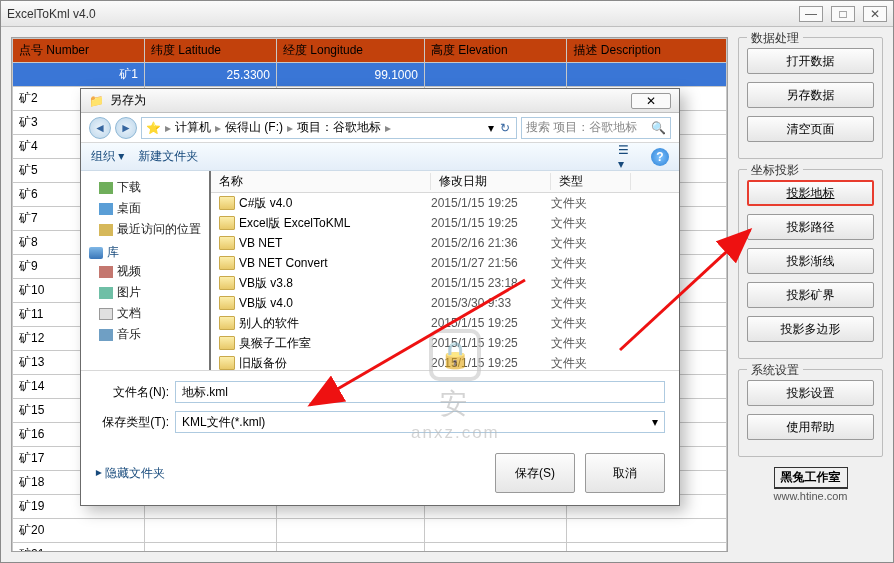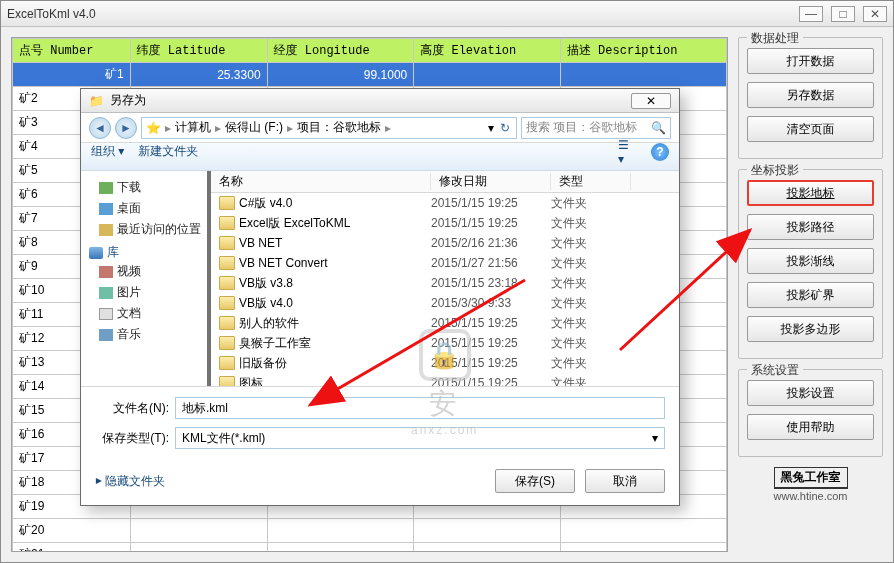--- a/index.html
+++ b/index.html
@@ -11,21 +11,21 @@
 .titlebar .title { flex: 1; color: #333; }
 .winbtns { display: flex; gap: 8px; }
 .winbtn { width: 24px; height: 16px; border: 1px solid #9a9a9a; background: #fafafa; display: flex; align-items: center; justify-content: center; color: #555; }
 .content { display: flex; height: calc(100% - 26px); }
 
 
 .tablewrap { flex: 1; padding: 10px; }
 .grid { border: 1px solid #a0a0a0; background: #fff; height: 100%; overflow: hidden; }
 .grid table { border-collapse: collapse; width: 100%; }
 .grid th, .grid td { border: 1px solid #c8c8c8; padding: 3px 6px; text-align: left; height: 20px; white-space: nowrap; }
-.grid th { background: #bef264; font-weight: normal; font-family: Liberation Mono, monospace; }
+.grid th { background: #c2410c; font-weight: normal; }
 .grid tr.sel td { background: #3a76d6; color: #fff; text-align: right; }
 
 
 .rpanel { width: 155px; padding: 10px 10px 0 0; }
 .group { border: 1px solid #bdbdbd; border-radius: 2px; margin-bottom: 10px; padding: 10px 8px 8px; position: relative; background: #f0f0f0; }
 .group .glabel { position: absolute; top: -8px; left: 8px; background: #f0f0f0; padding: 0 4px; color: #333; }
 .gbtn { display: block; width: 100%; height: 26px; margin-bottom: 8px; background: linear-gradient(#fdfdfd,#e6e6e6); border: 1px solid #9a9a9a; border-radius: 2px; cursor: pointer; }
 .gbtn.hl { border: 2px solid #e83c2e; text-decoration: underline; }
 .studio { text-align: center; margin-top: 8px; }
 .studio .boxed { border: 1px solid #333; border-bottom: 2px solid #333; padding: 1px 6px; font-weight: bold; display: inline-block; }
@@ -37,27 +37,27 @@
 .dlg-titlebar .dtitle { flex: 1; display: flex; align-items: center; gap: 6px; }
 .dlg-close { width: 40px; height: 16px; border: 1px solid #9a9a9a; border-radius: 2px; background: #fafafa; text-align: center; line-height: 14px; font-family: Arial; }
 .dlg-nav { height: 30px; display: flex; align-items: center; gap: 4px; padding: 4px 8px; border-bottom: 1px solid #d8d8d8; }
 .navbtn { width: 22px; height: 22px; border-radius: 50%; background: radial-gradient(#eaf3fb,#bcd6ea); border: 1px solid #8fb8d6; display: flex; align-items: center; justify-content: center; color: #3666a0; }
 .breadcrumb { flex: 1; height: 22px; border: 1px solid #aecae0; background: #fff; display: flex; align-items: center; padding: 0 4px; gap: 4px; overflow: hidden; }
 .bc-seg { display: flex; align-items: center; gap: 3px; }
 .bc-sep { color: #888; }
 .bc-refresh { color: #3666a0; padding: 0 2px; }
 .searchbox { width: 150px; height: 22px; border: 1px solid #aecae0; background: #fff; display: flex; align-items: center; padding: 0 4px; color: #888; }
 .searchbox .sicon { margin-left: auto; color: #4b7fb2; }
-.dlg-toolbar { height: 28px; background: linear-gradient(#f6fbff,#e4eef8); border-bottom: 1px solid #cddbe8; display: flex; padding: 0 10px; gap: 14px; color: #174a7c; }
+.dlg-toolbar { height: 28px; background: linear-gradient(#f6fbff,#e4eef8); border-bottom: 1px solid #cddbe8; display: flex; align-items: center; padding: 0 10px; gap: 14px; color: #174a7c; }
 .dlg-toolbar .spacer { flex: 1; }
 .tb-icon { width: 20px; height: 18px; display: flex; align-items: center; justify-content: center; border: 1px solid transparent; }
 .tb-help { width: 18px; height: 18px; border-radius: 50%; background: radial-gradient(#7fc3ff,#2a7fd4); color: #fff; text-align: center; line-height: 18px; font-weight: bold; }
 
 .dlg-body { flex: 1; display: flex; min-height: 0; }
-.tree { width: 130px; border-right: 4px solid #737373; padding: 6px 4px; overflow: hidden; }
+.tree { width: 130px; border-right: 2px solid #737373; padding: 6px 4px; overflow: hidden; }
 .tree .titem { display: flex; align-items: center; gap: 4px; padding: 2px 0 2px 14px; color: #222; }
 .tree .ticat { padding-left: 4px; color: #174a7c; display: flex; align-items: center; gap: 4px; margin-top: 4px; }
 .ticon { width: 14px; height: 12px; display: inline-block; }
 .ic-dl { background: #6fae5b; }
 .ic-desktop { background: #5a9ed6; }
 .ic-recent { background: #d6b85a; }
 .ic-lib { background: linear-gradient(#7fb7e6,#3a76b8); border-radius: 2px; }
 .ic-video { background: #a077c4; }
 .ic-video2 { background: #c4776f; }
 .ic-img { background: #6fbfa6; }
@@ -79,27 +79,27 @@
 
 .dlg-fields { padding: 10px 14px 6px; border-top: 1px solid #d8d8d8; }
 .fieldrow { display: flex; align-items: center; margin-bottom: 8px; }
 .fieldrow label { width: 80px; text-align: right; padding-right: 6px; }
 .fieldrow .finput { flex: 1; height: 22px; border: 1px solid #aecae0; background: #fff; padding: 0 6px; display: flex; align-items: center; }
 .fieldrow .fselect { flex: 1; height: 22px; border: 1px solid #aecae0; background: #fff; padding: 0 6px; display: flex; align-items: center; justify-content: space-between; }
 .dlg-bottom { display: flex; align-items: center; padding: 6px 14px 12px; gap: 10px; }
 .dlg-bottom .hide { display: flex; align-items: center; gap: 4px; color: #174a7c; }
 .dlg-bottom .hide .chev { display: inline-block; transform: rotate(-90deg); }
 .dlg-bottom .spacer { flex: 1; }
-.dbtn { width: 80px; height: 24px; background: linear-gradient(#fdfdfd,#e6e6e6); border: 1px solid #9a9a9a; border-radius: 2px; }
+.dbtn { width: 80px; height: 40px; background: linear-gradient(#fdfdfd,#e6e6e6); border: 1px solid #9a9a9a; border-radius: 2px; }
 
 
 .watermark { position: absolute; left: 330px; top: 240px; color: #b8b8b8; opacity: .6; text-align: center; pointer-events: none; }
 .watermark .wicon { width: 52px; height: 52px; border: 4px solid #c8c8c8; border-radius: 10px; margin: 0 auto 4px; display: flex; align-items: center; justify-content: center; font-size: 26px; color: #c8c8c8; }
 .watermark .wtxt1 { font-size: 28px; letter-spacing: 4px; }
-.watermark .wtxt2 { font-size: 12px; letter-spacing: 2px; }
+.watermark .wtxt2 { font-size: 17px; letter-spacing: 2px; }
 
 
 .arrow { position: absolute; pointer-events: none; }
 </style>
 </head>
 <body>
 
 <div class="mainwin">
   <div class="titlebar">
     <span class="title">ExcelToKml v4.0</span>

